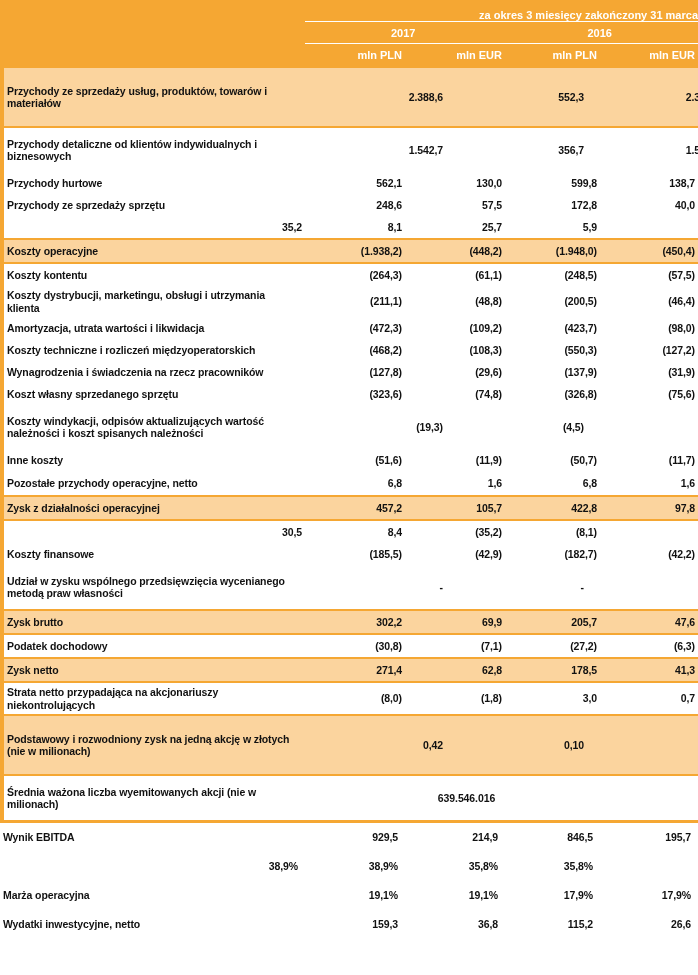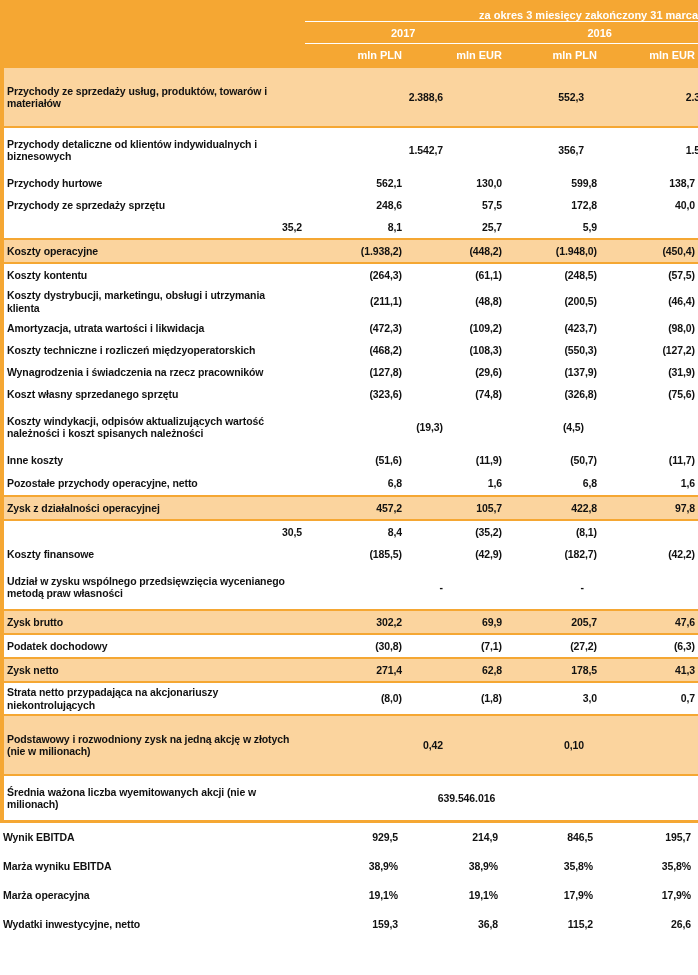--- a/index.html
+++ b/index.html
@@ -278,21 +278,20 @@
 
   <section id="kpis" class="kpi">
       <div class="row normal">
         <div class="cell label">Wynik EBITDA</div>
         <div class="cell val">929,5</div>
         <div class="cell val">214,9</div>
         <div class="cell val">846,5</div>
         <div class="cell val">195,7</div>
       </div>
       <div class="row normal">
-        <div class="cell label">Marża wyniku EBITDA</div>
         <div class="cell val">38,9%</div>
         <div class="cell val">38,9%</div>
         <div class="cell val">35,8%</div>
         <div class="cell val">35,8%</div>
       </div>
       <div class="row normal">
         <div class="cell label">Marża operacyjna</div>
         <div class="cell val">19,1%</div>
         <div class="cell val">19,1%</div>
         <div class="cell val">17,9%</div>

